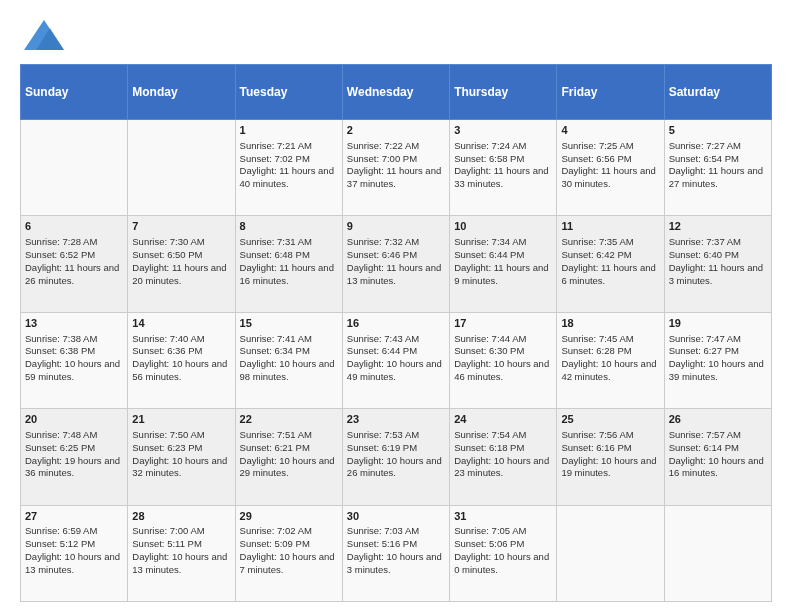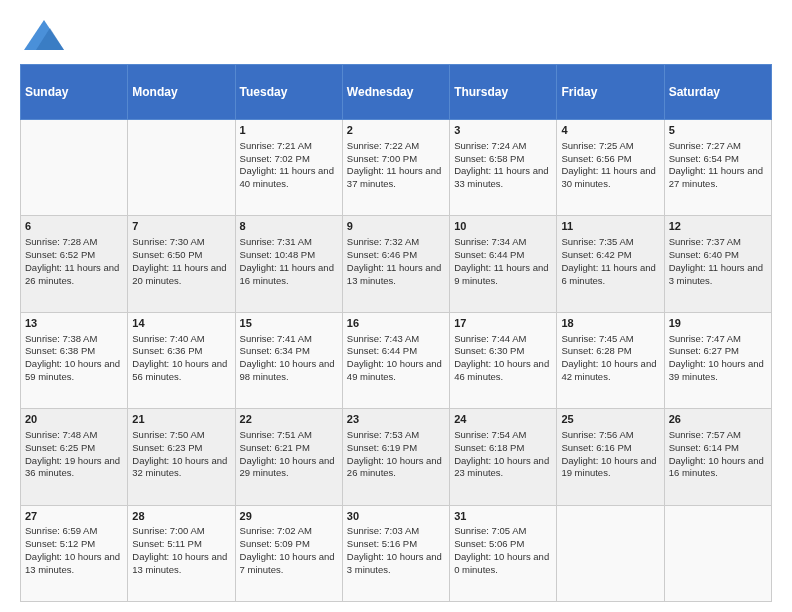--- a/index.html
+++ b/index.html
@@ -178,21 +178,21 @@
           </td>
           <td>
             <span class="day-num">7</span>
             <div>Sunrise: 7:30 AM</div>
             <div>Sunset: 6:50 PM</div>
             <div>Daylight: 11 hours and 20 minutes.</div>
           </td>
           <td>
             <span class="day-num">8</span>
             <div>Sunrise: 7:31 AM</div>
-            <div>Sunset: 10:48 PM</div>
+            <div>Sunset: 6:48 PM</div>
             <div>Daylight: 11 hours and 16 minutes.</div>
           </td>
           <td>
             <span class="day-num">9</span>
             <div>Sunrise: 7:32 AM</div>
             <div>Sunset: 6:46 PM</div>
             <div>Daylight: 11 hours and 13 minutes.</div>
           </td>
           <td>
             <span class="day-num">10</span>

